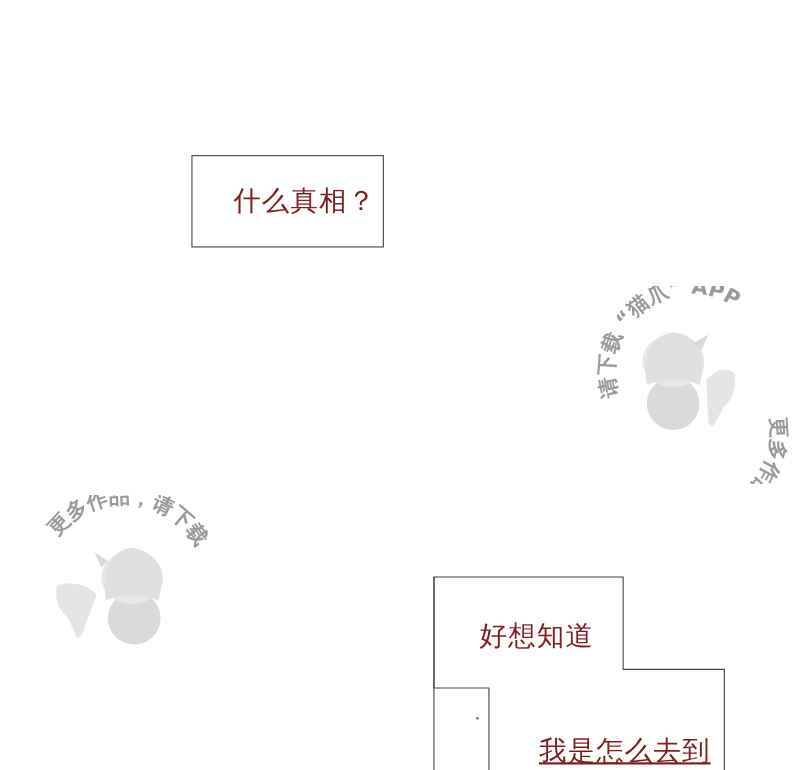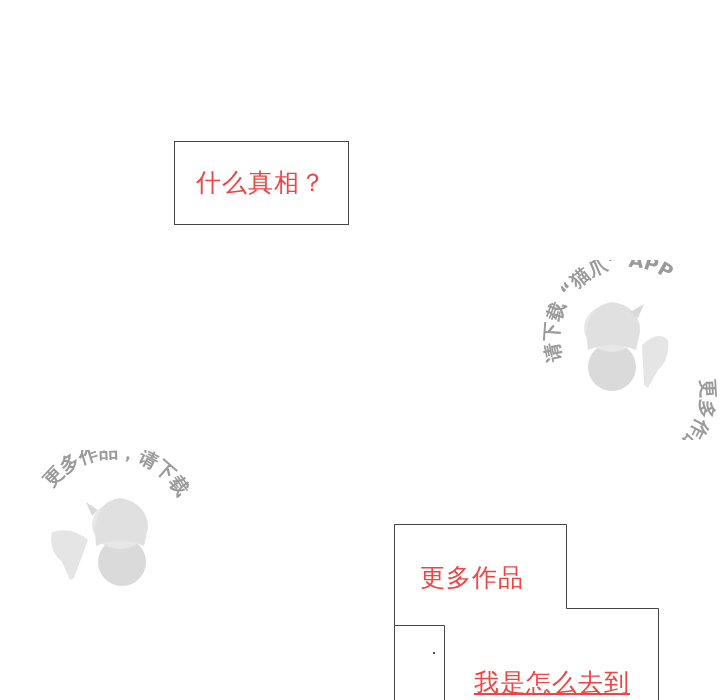--- a/index.html
+++ b/index.html
@@ -1,20 +1,20 @@
 <!DOCTYPE html>
 <html><head>
   <meta charset="utf-8">
   <style>
     html, body { margin: 0; padding: 0; background: #ffffff; }
     body { width: 720px; height: 700px; position: relative; overflow: hidden;
            font-family: "DejaVu Sans", sans-serif; }
     .panel { position: absolute; box-sizing: border-box; }
-    .bubble-text { position: absolute; color: #ef4444; font-size: 25px; letter-spacing: 1px;
-                   white-space: nowrap; font-family: "DejaVu Sans", sans-serif; }
+    .bubble-text { position: absolute; color: #7f1d1d; font-size: 25px; letter-spacing: 1px;
+                   white-space: nowrap; font-family: "DejaVu Sans", sans-serif; margin-left: 16px; }
     .box1 { left: 174px; top: 141px; width: 175px; height: 84px;
             border: 1px solid #444; background: #fff; }
     .box1 .bubble-text { left: 21px; top: 24px; }
     .stepped { position: absolute; left: 0; top: 0; width: 720px; height: 700px; }
     .watermark { position: absolute; }
     .marker { position: absolute; left: 433px; top: 652px; width: 2px; height: 2px; background: #555; }
   </style>
 </head>
 <body>
 
@@ -23,21 +23,21 @@
 </div>
 
 <svg class="stepped" width="720" height="700" viewBox="0 0 720 700">
   <rect x="394" y="524" width="172" height="101" fill="#fff"></rect>
   <rect x="444" y="608" width="214" height="92" fill="#fff"></rect>
   <path d="M394.5 700 V524.5 H566.5 V608.5 H658.5 V700" fill="none" stroke="#444" stroke-width="1"></path>
   <path d="M394.5 625.5 H444.5 V700" fill="none" stroke="#444" stroke-width="1"></path>
   <path d="M394.5 524.5 V625.5" fill="none" stroke="#444" stroke-width="1"></path>
 </svg>
 
-<span class="bubble-text" style="left:420px; top:561px;">更多作品</span>
+<span class="bubble-text" style="left:420px; top:561px;">好想知道</span>
 <span class="bubble-text" style="left:474px; top:666px;text-decoration:underline;">我是怎么去到</span>
 <div class="marker"></div>
 
 <svg class="watermark" style="left:540px; top:260px;" width="180" height="180" viewBox="0 0 180 180">
   <defs>
     <path id="wr-arc-top" d="M22 100 A 70 70 0 0 1 140 30"></path>
     <path id="wr-arc-bot" d="M140 160 A 70 70 0 0 1 40 140"></path>
   </defs>
   <g opacity="0.55">
     <circle cx="72" cy="107" r="24" fill="#bcbcbc"></circle>

